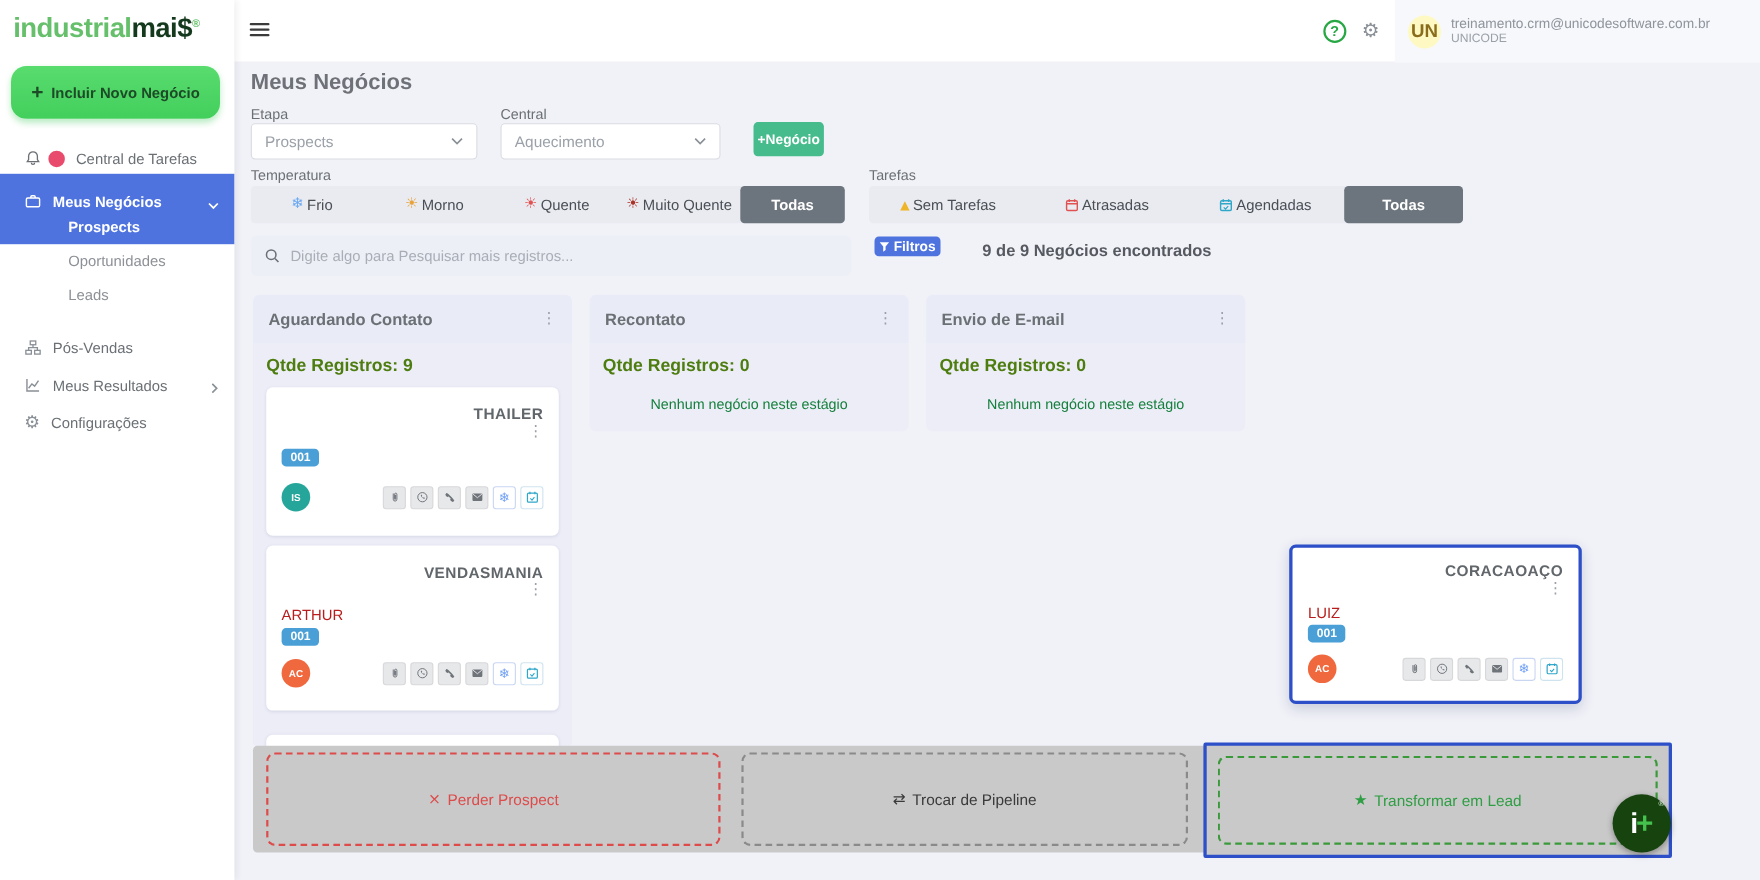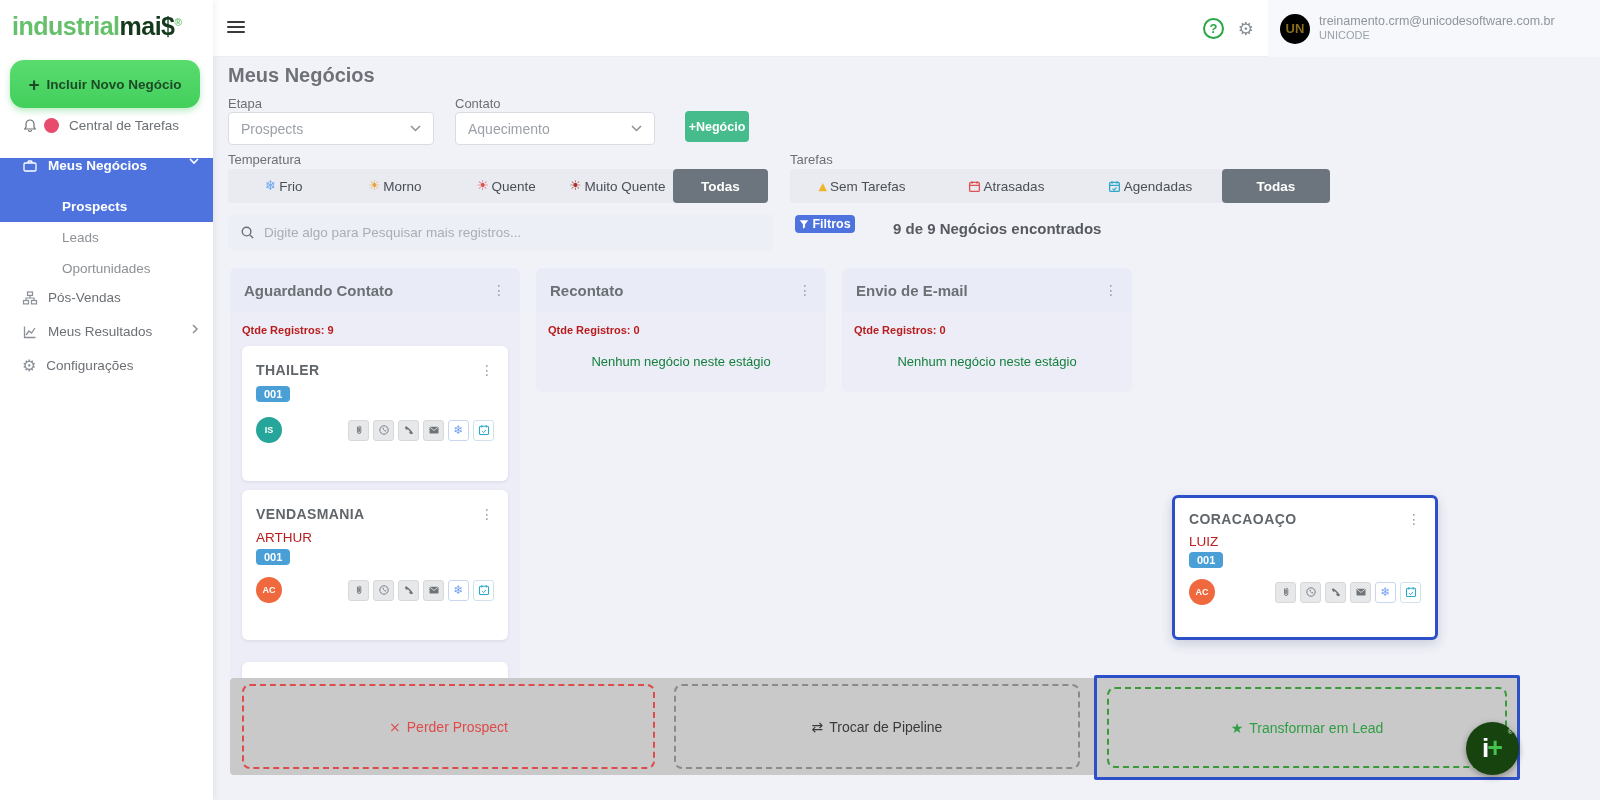--- a/index.html
+++ b/index.html
@@ -11,41 +11,41 @@
   .logo { padding:12px 10px 8px 12px; font-size:25px; font-weight:800; letter-spacing:-0.5px; white-space:nowrap; }
   .logo .lg-green { color:#66bf6a; }
   .logo .lg-dark { color:#14391d; }
   .logo sup { font-size:10px; color:#66bf6a; font-weight:700; }
   .new-deal { position:absolute; left:10px; top:60px; width:190px; height:48px; border:none; border-radius:14px;
     background:linear-gradient(180deg,#58dc6e,#43cf5c); box-shadow:0 3px 6px rgba(60,200,90,.35);
     color:#1d4a27; font-family:inherit; font-size:13.5px; font-weight:700; cursor:pointer;
     display:flex; align-items:center; justify-content:center; gap:7px; }
   .new-deal .plus { font-size:19px; font-weight:700; line-height:1; }
   .nav { position:absolute; left:0; top:118px; width:213px; }
-  .nav-item { display:flex; align-items:flex-start; gap:10px; height:34px; padding:0 14px 0 22px; color:#6b7075; font-size:13.5px; cursor:pointer; }
+  .nav-item { display:flex; align-items:flex-end; gap:10px; height:34px; padding:0 14px 0 22px; color:#6b7075; font-size:13.5px; cursor:pointer; }
   .nav-item svg { flex:0 0 auto; }
   .badge-red { width:15px; height:15px; border-radius:50%; background:#e84b6b; margin-left:-4px; }
   .active-block { background:#4e73df; margin-top:6px; }
   .active-block .nav-item { color:#fff; font-weight:700; height:33px; }
   .active-block .chev { margin-left:auto; }
   .sub-item { height:31px; line-height:31px; padding-left:62px; font-size:13.5px; color:#8d9196; cursor:pointer; }
   .sub-item.on { color:#fff; font-weight:700; }
   .nav-spacer { height:6px; }
   .chev-right { margin-left:auto; }
   .gear-glyph { font-family:"DejaVu Sans",sans-serif; font-size:16px; color:#8a9097; line-height:1; }
 
   
   .topbar { position:absolute; left:213px; top:0; width:1387px; height:57px; background:#fff; z-index:15; border-bottom:1px solid #ededf3; }
   .hamburger { position:absolute; left:14px; top:21px; width:18px; cursor:pointer; }
   .hamburger i { display:block; height:2px; background:#3a3a3a; margin-bottom:3px; border-radius:1px; }
   .tb-right { position:absolute; right:0; top:0; height:57px; display:flex; align-items:center; }
   .help-btn { width:21px; height:21px; border:2px solid #28a745; border-radius:50%; color:#28a745; font-size:13px; font-weight:700; display:flex; align-items:center; justify-content:center; cursor:pointer; }
   .tb-gear { margin-left:14px; margin-right:14px; font-size:18px; cursor:pointer; }
   .user-chip { width:332px; height:57px; background:#f7f8fb; display:flex; align-items:center; padding-left:12px; gap:9px; cursor:pointer; }
-  .avatar-yellow { width:30px; height:30px; border-radius:50%; background:#000000; color:#8a6d1c; font-size:13px; font-weight:700; display:flex; align-items:center; justify-content:center; }
+  .avatar-yellow { width:30px; height:30px; border-radius:50%; background:#fef9c3; color:#8a6d1c; font-size:17px; font-weight:700; display:flex; align-items:center; justify-content:center; }
   .chip-txt { line-height:1.25; }
   .chip-email { font-size:12.5px; color:#8f959d; }
   .chip-org { font-size:11px; color:#9aa1a9; }
 
   
   .main { position:absolute; left:213px; top:57px; width:1387px; height:743px; background:#f1f2f8; }
   .page-title { position:absolute; left:15px; top:7px; font-size:20px; font-weight:700; color:#6e7177; }
   .flabel { position:absolute; font-size:13px; color:#6b7075; }
   .sel { position:absolute; height:33px; background:#fff; border:1px solid #d9dce1; border-radius:4px; display:flex; align-items:center; padding:0 12px; font-size:14px; color:#9ba1a8; cursor:pointer; }
   .sel svg { margin-left:auto; }
@@ -61,25 +61,25 @@
   .searchbox input::placeholder { color:#a9aeb6; }
   .btn-filtros { position:absolute; left:582px; top:158px; width:60px; height:18px; background:#4e73df; border:none; border-radius:4px; color:#fff; font-family:inherit; font-size:12.5px; font-weight:700; cursor:pointer; display:flex; align-items:center; justify-content:center; gap:3px; }
   .results { position:absolute; left:680px; top:163px; font-size:15px; font-weight:700; color:#565a60; }
 
   
   .col { position:absolute; top:211px; width:290px; }
   .col-head { height:44px; background:#e9ebf6; border-radius:6px 6px 0 0; display:flex; align-items:center; padding:0 14px; }
   .col-title { font-size:15px; font-weight:700; color:#6b7075; }
   .dots { margin-left:auto; font-family:"DejaVu Sans",sans-serif; font-size:14px; color:#9aa0a6; cursor:pointer; }
   .col-body { background:rgba(231,234,246,.55); border-radius:0 0 6px 6px; padding:12px 12px 14px 12px; }
-  .count { font-size:11px; font-weight:700; color:#b91c1c; }
+  .count { font-size:16px; font-weight:700; color:#4d7c0f; }
   .empty-msg { text-align:center; font-size:13px; color:#15803d; padding:18px 0 6px; }
 
   .card { background:#fff; border-radius:6px; box-shadow:0 1px 3px rgba(30,40,90,.10); padding:16px 14px 14px; margin-top:10px; }
-  .card-row1 { display:flex; align-items:flex-end; }
+  .card-row1 { display:flex; align-items:flex-end;flex-direction:column; }
   .card-title { font-size:14px; font-weight:700; color:#61666b; letter-spacing:.4px; }
   .card-sub { margin-top:8px; font-size:13.5px; color:#b91c1c; }
   .badge-num { display:inline-block; margin-top:8px; background:#4aa0d6; color:#fff; font-size:11px; font-weight:700; padding:2px 8px; border-radius:4px; }
   .card-foot { display:flex; align-items:center; margin-top:15px;gap:24px; }
   .avatar-sm { width:26px; height:26px; border-radius:50%; color:#fff; font-size:9px; font-weight:700; display:flex; align-items:center; justify-content:center; }
   .av-teal { background:#26a69a; } .av-orange { background:#f0683e; }
   .ico-row { margin-left:auto; display:flex; gap:4px; }
   .ibtn { width:21px; height:21px; border-radius:3px; background:#e7e8ea; border:1px solid #d7d8da; color:#6f747a; display:flex; align-items:center; justify-content:center; cursor:pointer; }
   .ibtn.lite-blue { background:#fff; border-color:#c9d6f2; color:#6f9ff5; font-size:12px; }
   .ibtn.lite-teal { background:#fff; border-color:#cfe3ef; color:#2fa7c9; }
@@ -128,22 +128,22 @@
               <rect x="2" y="5" width="12" height="8" rx="1.2" fill="none" stroke="#fff" stroke-width="1.3"></rect>
               <path d="M6 5V4a1 1 0 0 1 1-1h2a1 1 0 0 1 1 1v1" fill="none" stroke="#fff" stroke-width="1.3"></path>
             </svg>
           <span>Meus Negócios</span>
           <svg class="chev" width="10" height="7" viewBox="0 0 10 7">
               <path d="M1 1l4 4 4-4" fill="none" stroke="#fff" stroke-width="1.6"></path>
             </svg>
         </div>
         <div class="sub-item on">Prospects</div>
       </div>
+      <div class="sub-item">Oportunidades</div>
       <div class="sub-item">Leads</div>
-      <div class="sub-item">Oportunidades</div>
       <div class="nav-spacer"></div>
       <div class="nav-item">
         <svg width="16" height="16" viewBox="0 0 16 16">
             <rect x="5.5" y="2" width="5" height="3.4" fill="none" stroke="#8a9097" stroke-width="1.2"></rect>
             <rect x="1.5" y="10.5" width="5" height="3.4" fill="none" stroke="#8a9097" stroke-width="1.2"></rect>
             <rect x="9.5" y="10.5" width="5" height="3.4" fill="none" stroke="#8a9097" stroke-width="1.2"></rect>
             <path d="M8 5.4v2.6M4 10.5V8h8v2.5" fill="none" stroke="#8a9097" stroke-width="1.2"></path>
           </svg>
         <span>Pós-Vendas</span>
       </div>
@@ -187,21 +187,21 @@
     <h1 class="page-title">Meus Negócios</h1>
 
     <span class="flabel" style="left:15px;top:39px;">Etapa</span>
     <div class="sel" style="left:15px;top:55px;width:206px;">
       <span>Prospects</span>
       <svg width="11" height="7" viewBox="0 0 11 7">
           <path d="M1 1l4.5 4.5L10 1" fill="none" stroke="#8a9097" stroke-width="1.5"></path>
         </svg>
     </div>
 
-    <span class="flabel" style="left:242px;top:39px;">Contato</span>
+    <span class="flabel" style="left:242px;top:39px;">Central</span>
     <div class="sel" style="left:242px;top:55px;width:200px;">
       <span>Aquecimento</span>
       <svg width="11" height="7" viewBox="0 0 11 7">
           <path d="M1 1l4.5 4.5L10 1" fill="none" stroke="#8a9097" stroke-width="1.5"></path>
         </svg>
     </div>
 
     <button class="btn-green">+Negócio</button>
 
     <span class="flabel" style="left:15px;top:95px;">Temperatura</span>

